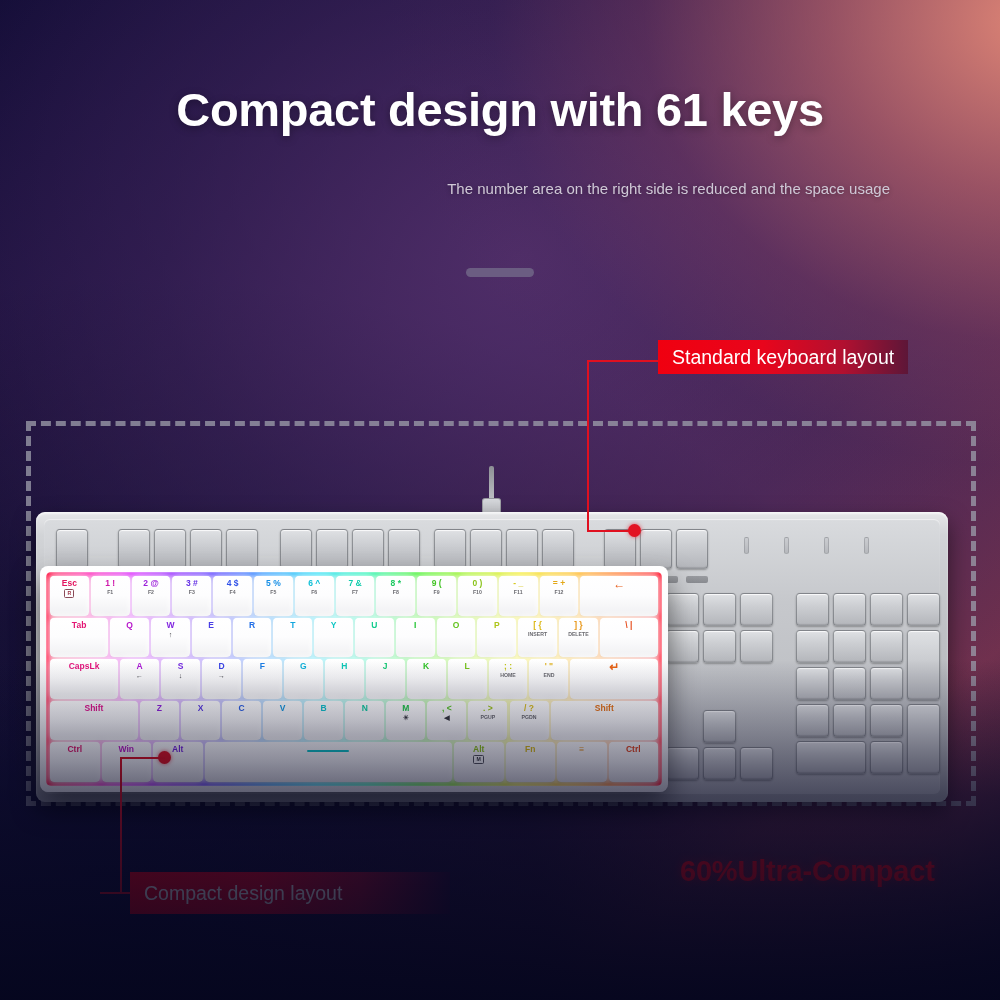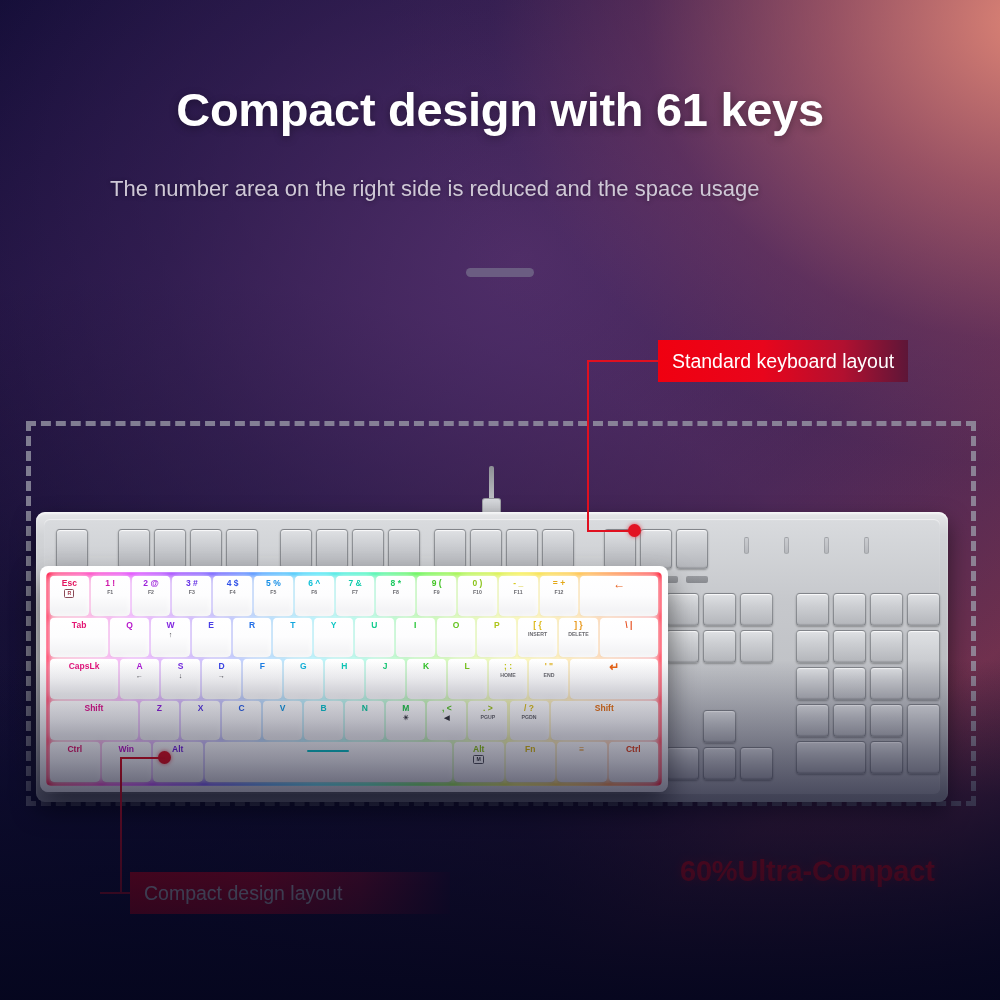--- a/index.html
+++ b/index.html
@@ -31,22 +31,22 @@
   
   .headline {
     position: absolute; left: 0; right: 0; top: 82px;
     text-align: center;
     font-size: 47px; font-weight: bold; color: #ffffff;
     letter-spacing: -0.3px;
     text-shadow: 0 2px 9px rgba(0,0,0,0.34);
   }
   .subline {
     position: absolute; left: 110px; right: 110px; top: 170px;
-    text-align: left;
-    font-size: 22px; color: #cfc8d6; line-height: 38px;
+    text-align: right;
+    font-size: 15px; color: #cfc8d6; line-height: 38px;
     text-shadow: 0 1px 5px rgba(0,0,0,0.32);
   }
   .divider-pill {
     position: absolute; left: 50%; top: 268px;
     width: 68px; height: 9px; margin-left: -34px;
     border-radius: 5px;
     background: #6e6284;
     opacity: 0.92;
   }
 
@@ -170,21 +170,21 @@
   
   .badge {
     position: absolute;
     display: flex; align-items: center;
     padding: 0 14px;
     color: #ffffff;
     font-size: 19.5px;
     white-space: nowrap;
   }
   .badge-top {
-    left: 658px; top: 340px; height: 42px;
+    left: 658px; top: 340px; height: 34px;
     background: linear-gradient(90deg, #f00010 0%, #e8051c 42%, #b21030 74%, #5d1638 100%);
   }
   .badge-bottom {
     left: 130px; top: 872px; height: 42px; width: 320px;
     background: linear-gradient(90deg, #f40014 0%, #ea0420 40%, #a01030 72%, #2a0f34 100%);
   }
   .lead-line {
     position: absolute;
     background: #e01020;
   }

